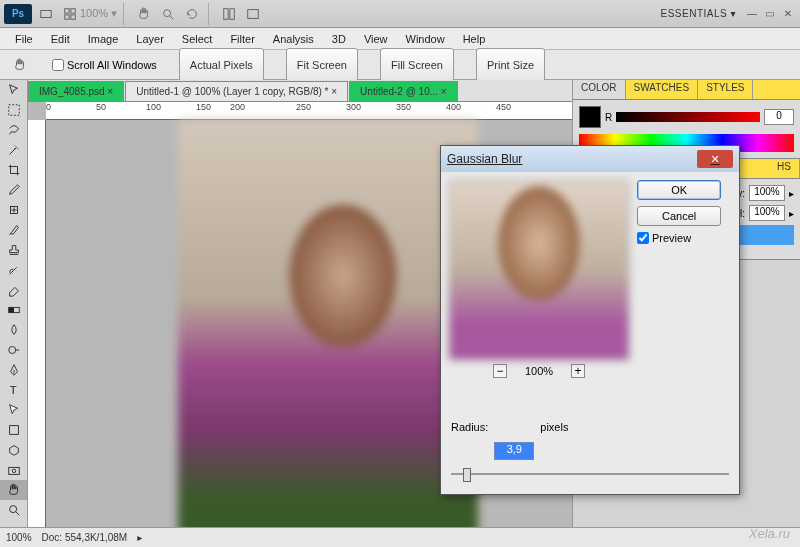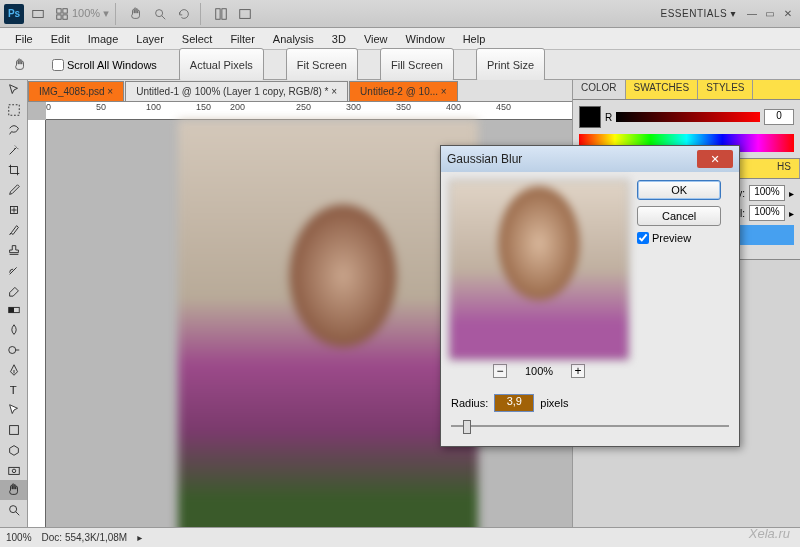--- a/index.html
+++ b/index.html
@@ -1,19 +1,19 @@
 <!DOCTYPE html>
 <html><head>
 <meta charset="utf-8">
 <style>
 * { box-sizing: border-box; margin: 0; padding: 0; font-family: "Segoe UI", Tahoma, sans-serif; }
 body { width: 800px; height: 547px; background: #ededed; overflow: hidden; position: relative; font-size: 11px; }
 
 .titlebar { height: 28px; background: linear-gradient(#d8d8d8,#c9c9c9); border-bottom: 1px solid #999; display: flex; align-items: center; padding: 0 4px; }
-.ps-badge { width: 20px; height: 20px; background: #0a2d4a; color: #4fb4f0; display: flex; align-items: center; justify-content: center; font-weight: bold; font-size: 10px; border-radius: 2px; }
+.ps-badge { width: 28px; height: 20px; background: #0a2d4a; color: #4fb4f0; display: flex; align-items: center; justify-content: center; font-weight: bold; font-size: 10px; border-radius: 2px; }
 .title-ico { width: 20px; height: 20px; display: flex; align-items: center; justify-content: center; margin-left: 4px; color: #444; }
 .title-ico svg { width: 14px; height: 14px; }
 .zoom-lbl { color: #888; font-size: 11px; }
 .title-sep { width: 1px; height: 22px; background: #aaa; margin: 0 6px; }
 .spacer { flex: 1; }
 .ess { font-size: 10px; color: #333; margin-right: 6px; letter-spacing: .5px; }
 .winbtn { width: 16px; height: 14px; margin-left: 2px; display: flex; align-items: center; justify-content: center; color: #555; font-size: 10px; }
 
 .menubar { height: 22px; background: #ececec; border-bottom: 1px solid #bbb; display: flex; align-items: center; padding-left: 6px; }
 .menuitem { padding: 2px 9px; color: #222; cursor: default; }
@@ -26,21 +26,21 @@
 .main { display: flex; height: 467px; }
 
 .tools { width: 28px; background: #d6d6d6; border-right: 1px solid #999; display: flex; flex-direction: column; }
 .tool { width: 27px; height: 20px; display: flex; align-items: center; justify-content: center; color: #333; cursor: pointer; }
 .tool svg { width: 14px; height: 14px; }
 .tool.active { background: #aaa; }
 
 .canvas-area { flex: 1; background: #c8c8c8; display: flex; flex-direction: column; position: relative; }
 
 .doctabs { height: 22px; background: #e0e0e0; border-bottom: 1px solid #888; display: flex; align-items: flex-end; }
-.doctab { height: 20px; padding: 2px 10px; font-size: 10px; background: #f97316; border: 1px solid #888; border-bottom: none; margin-right: 1px; color: #333; display: flex; align-items: center; gap: 4px; }
+.doctab { height: 20px; padding: 2px 10px; font-size: 10px; background: #22c55e; border: 1px solid #888; border-bottom: none; margin-right: 1px; color: #333; display: flex; align-items: center; gap: 4px; }
 .doctab.active { background: #e8e8e8; margin-top: 24px; }
 
 .rulers { position: relative; flex: 1; background: #b8b8b8; }
 .ruler-h { position: absolute; top: 0; left: 18px; right: 0; height: 18px; background: #fff; border-bottom: 1px solid #666; }
 .ruler-v { position: absolute; top: 18px; left: 0; width: 18px; bottom: 0; background: #fff; border-right: 1px solid #666; }
 .ruler-h .tick { position: absolute; top: 0; font-size: 9px; color: #444; }
 .canvas-img { position: absolute; left: 150px; top: 18px; width: 300px; height: 445px; background: radial-gradient(ellipse 150px 200px at 55% 35%, #c9a58c 0%, #8a5a42 35%, transparent 36%), linear-gradient(180deg, #d4c8ba 0%, #b8aa98 40%, #9c4a8a 55%, #7a3a6c 70%, #3a5a2a 85%); filter: blur(5px); }
 
 .panels { width: 228px; background: #d3d3d3; border-left: 1px solid #999; display: flex; flex-direction: column; }
 .panel { border-bottom: 1px solid #888; }
@@ -54,33 +54,33 @@
 .val-box { width: 30px; height: 16px; background: #fff; border: 1px solid #888; font-size: 10px; text-align: center; }
 .spectrum { height: 18px; background: linear-gradient(90deg, red, yellow, lime, cyan, blue, magenta, red); margin-top: 6px; }
 .panel-body.layers { height: 80px; }
 .layer-field { display:flex; justify-content: flex-end; gap: 4px; margin-bottom:4px; align-items:center; font-size:10px;}
 .layer-field .val-box { width:36px; }
 .layer-strip { height: 20px; background: #46a0f0; }
 
 .status { position: absolute; bottom: 0; left:0; right:0; height: 20px; background: #e7e7e7; border-top: 1px solid #999; display: flex; align-items: center; padding: 0 6px; font-size: 10px; color: #333; gap: 10px; }
 
 .dialog { position: absolute; left: 440px; top: 145px; width: 300px; background: #eaeaea; border: 1px solid #555; box-shadow: 2px 2px 8px rgba(0,0,0,.4); }
-.dlg-title { height: 26px; background: linear-gradient(#d9e6f5,#bcd0e6); display: flex; align-items: center; padding: 0 6px; font-size: 12px; color: #222; }
+.dlg-title { height: 26px; background: linear-gradient(#d9e6f5,#bcd0e6); display: flex; align-items: center; padding: 0 6px; font-size: 12px; color: #222; text-decoration: underline; }
 .dlg-close { margin-left: auto; width: 36px; height: 18px; background: #c94a3a; color: #fff; border-radius: 2px; display: flex; align-items: center; justify-content: center; font-size: 11px; }
 .dlg-body { padding: 8px; display: flex; gap: 8px; }
 .preview-box { width: 180px; height: 180px; border: 1px solid #888; background: radial-gradient(ellipse 100px 140px at 50% 35%, #d9b89c 0%, #9a6a4a 40%, transparent 41%), linear-gradient(#e0d4c6,#c0b0a0 50%,#a858a0 80%); filter: blur(4px); }
 .dlg-right { display: flex; flex-direction: column; gap: 6px; align-items: stretch; }
 .dlg-btn { background: linear-gradient(#fdfdfd,#e6e6e6); border: 1px solid #8a8a8a; border-radius: 3px; padding: 3px 24px; font-size: 11px; }
 .dlg-btn.primary { border: 1px solid #3a78c0; box-shadow: 0 0 0 1px #9ec5ef inset; }
 .dlg-zoom { display:flex; justify-content:center; gap:18px; align-items:center; padding:4px 0; font-size:11px;}
 .sq { width:14px; height:14px; border:1px solid #888; display:flex; align-items:center; justify-content:center; font-size:12px; line-height:1; background:#f5f5f5;}
 .dlg-radius { padding: 4px 10px 12px; display: flex; flex-direction: column; gap:6px;}
 .radius-row { display:flex; align-items:center; gap:6px; font-size:11px;}
 .radius-input { width: 40px; height: 18px; border:1px solid #6a8ac0; background:#fff; color:#000; text-align:center; font-size:11px;}
-.radius-input.sel { background: #a16207; color:#fff; }
+.radius-input.sel { background: #3b82f6; color:#fff;margin-top:48px; }
 .radius-slider { position:relative; height: 16px; }
 .radius-slider .track { position:absolute; top:7px; left:0; right:0; height:2px; background:#999;}
 .radius-slider .thumb { position:absolute; top:2px; left:12px; width:8px; height:14px; background:#ddd; border:1px solid #666;}
 .watermark { position:absolute; right:10px; bottom:6px; color:#b0b0b0; font-size:13px; font-style:italic; }
 </style>
 </head>
 <body>
 
 <div class="titlebar">
   <div class="ps-badge">Ps</div>

